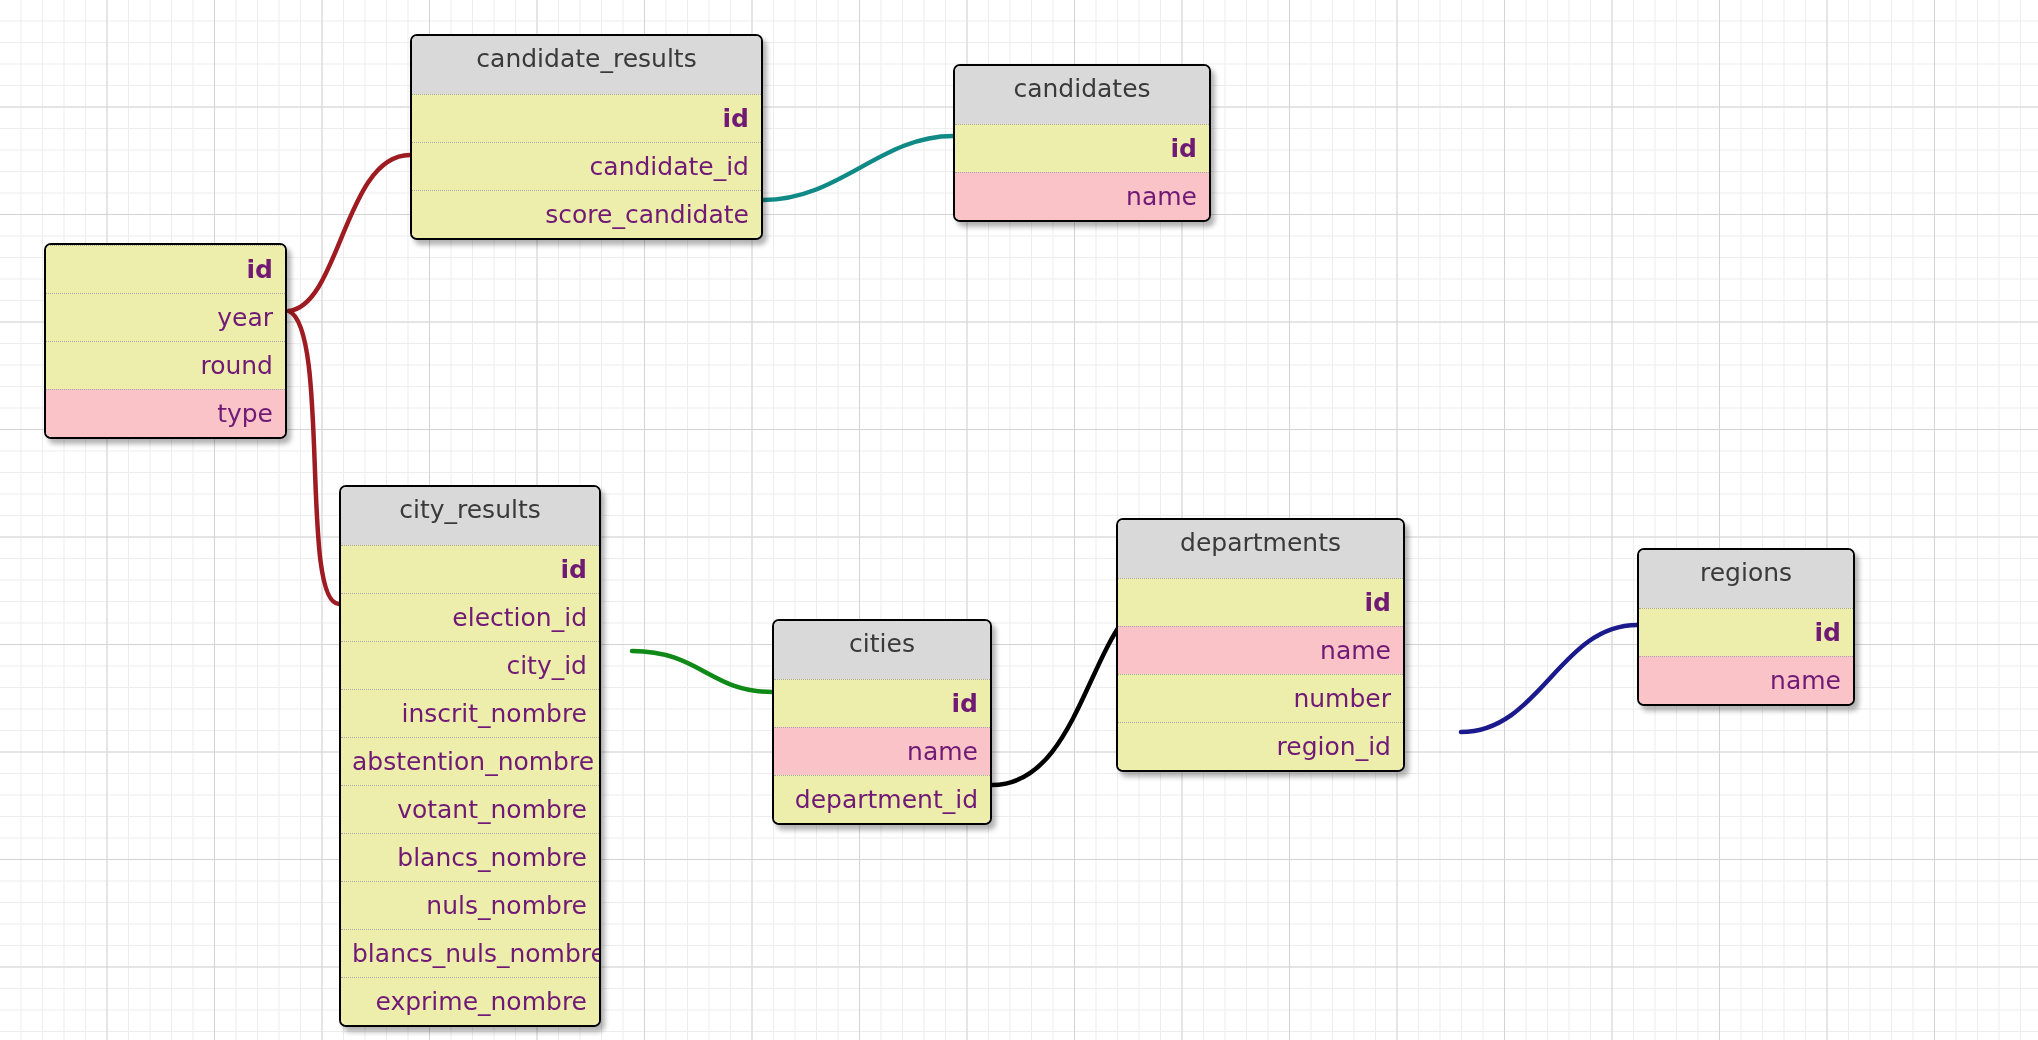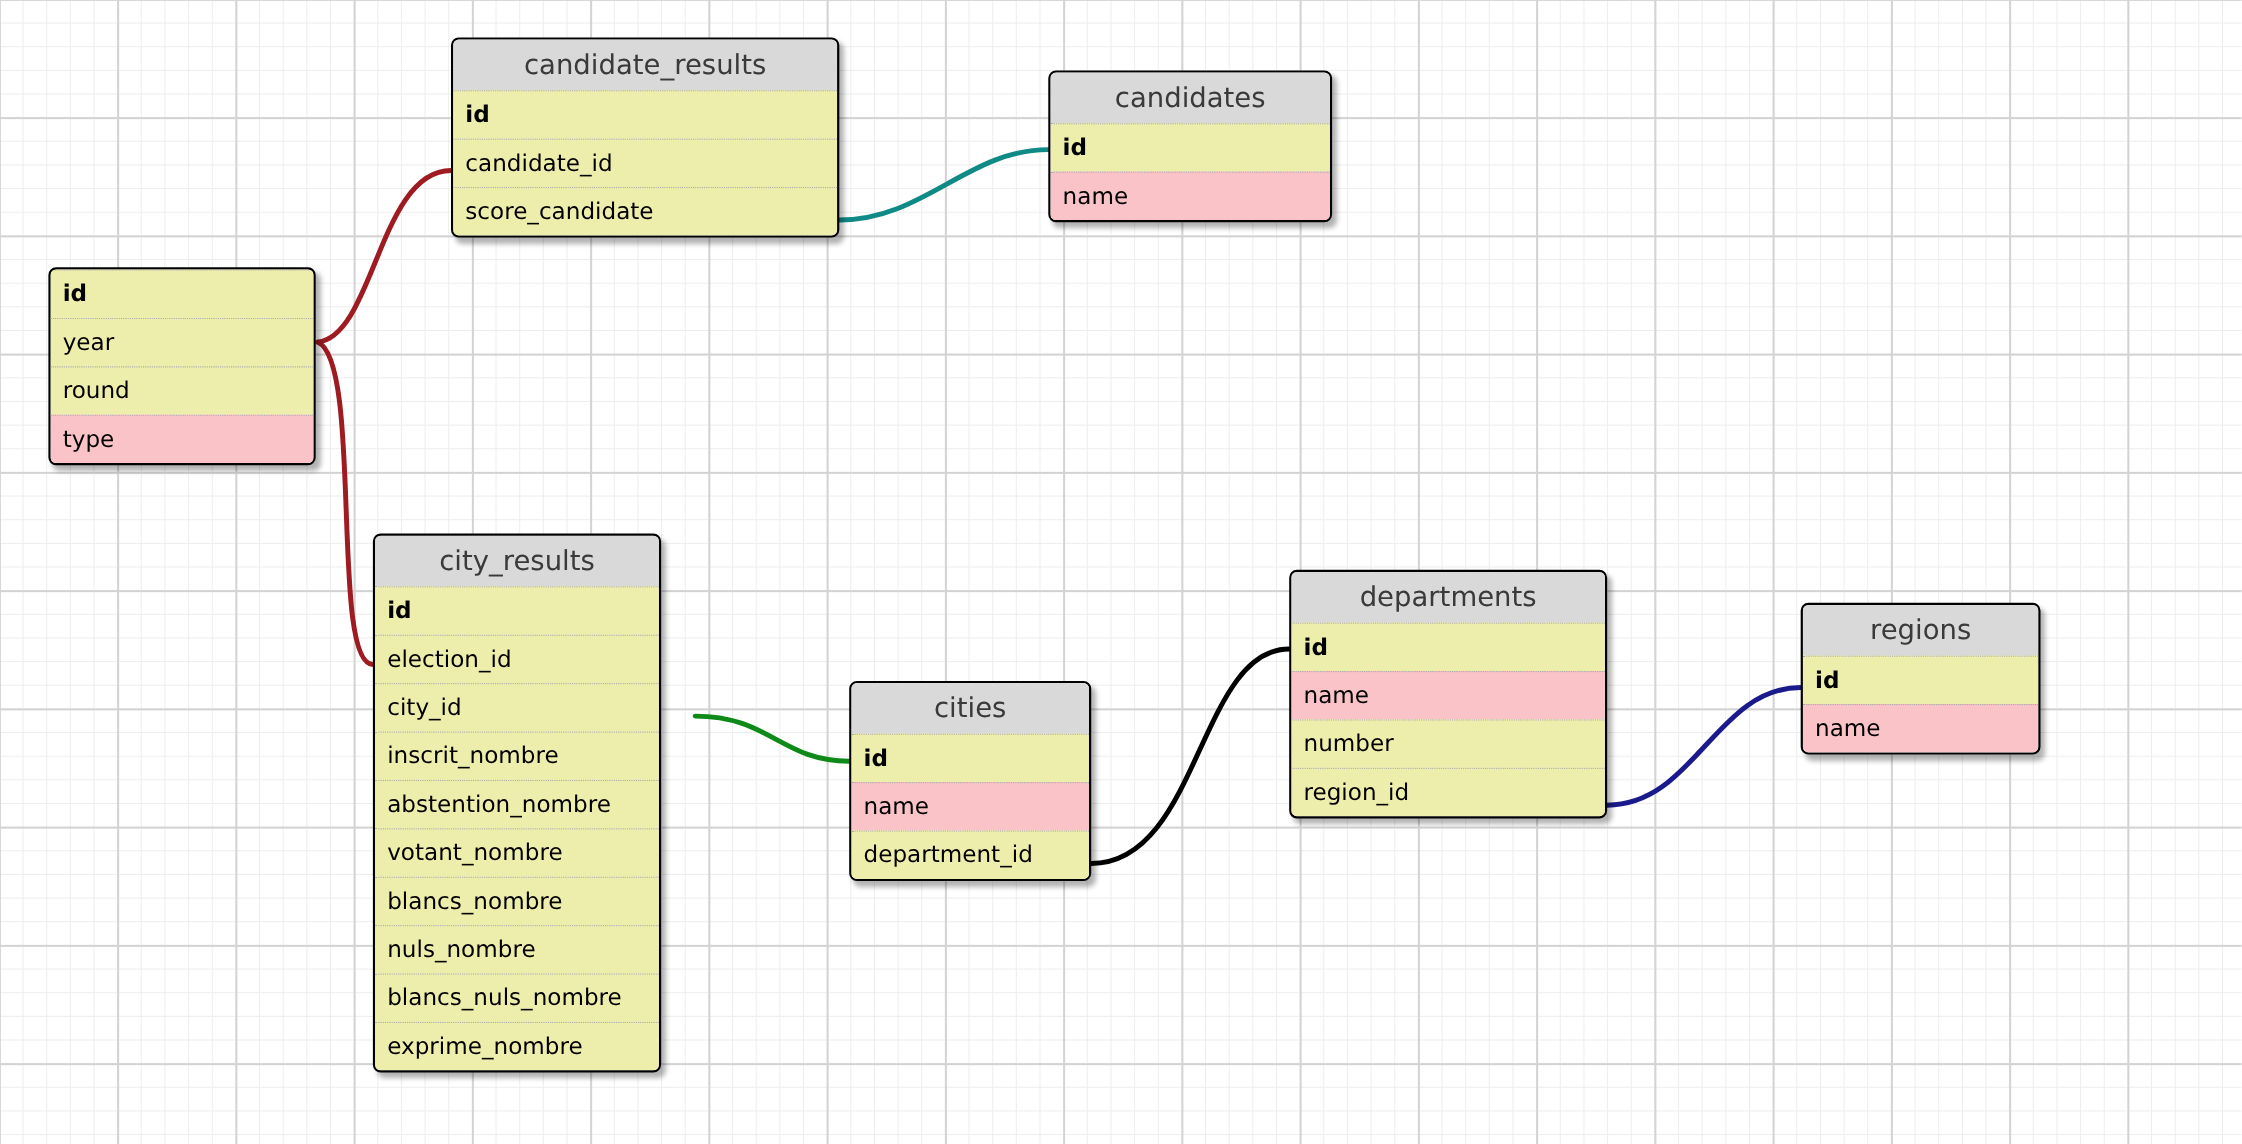--- a/index.html
+++ b/index.html
@@ -42,30 +42,31 @@
     box-shadow: 4px 5px 5px rgba(0,0,0,0.30);
     overflow: hidden;
     z-index: 5;
   }
   .tbl-header {
     background: #d9d9d9;
     color: #3a3a3a;
     text-align: center;
     font-size: 25px;
     line-height: 1;
-    padding: 10px 10px 11px 10px;
+    padding: 10px 10px 23px 10px;
     white-space: nowrap;
   }
   .tbl-row {
     border-top: 1.6px dotted #a8a8a8;
-    font-size: 21px;
+    font-size: 25px;
     line-height: 1;
     padding: 11px 12px 11px 11px;
     white-space: nowrap;
-    color: #000000;
+    color: #701a75;
+    text-align: right;
   }
   .tbl-row.yellow { background: #eeeeac; }
   .tbl-row.pink   { background: #f9c3c8; }
   .tbl-row.pk     { font-weight: bold; }
 </style>
 </head>
 <body>
 
 <div id="canvas">
 
@@ -108,21 +109,21 @@
         <div class="tbl-row yellow">nuls_nombre</div>
         <div class="tbl-row yellow">blancs_nuls_nombre</div>
         <div class="tbl-row yellow">exprime_nombre</div>
       </div>
       <div class="table-box" style="left: 772px; top: 619px; width: 220px;">
         <div class="tbl-header">cities</div>
         <div class="tbl-row yellow pk">id</div>
         <div class="tbl-row pink">name</div>
         <div class="tbl-row yellow">department_id</div>
       </div>
-      <div class="table-box" style="left: 1172px; top: 518px; width: 289px;">
+      <div class="table-box" style="left: 1116px; top: 518px; width: 289px;">
         <div class="tbl-header">departments</div>
         <div class="tbl-row yellow pk">id</div>
         <div class="tbl-row pink">name</div>
         <div class="tbl-row yellow">number</div>
         <div class="tbl-row yellow">region_id</div>
       </div>
       <div class="table-box" style="left: 1637px; top: 548px; width: 218px;">
         <div class="tbl-header">regions</div>
         <div class="tbl-row yellow pk">id</div>
         <div class="tbl-row pink">name</div>

